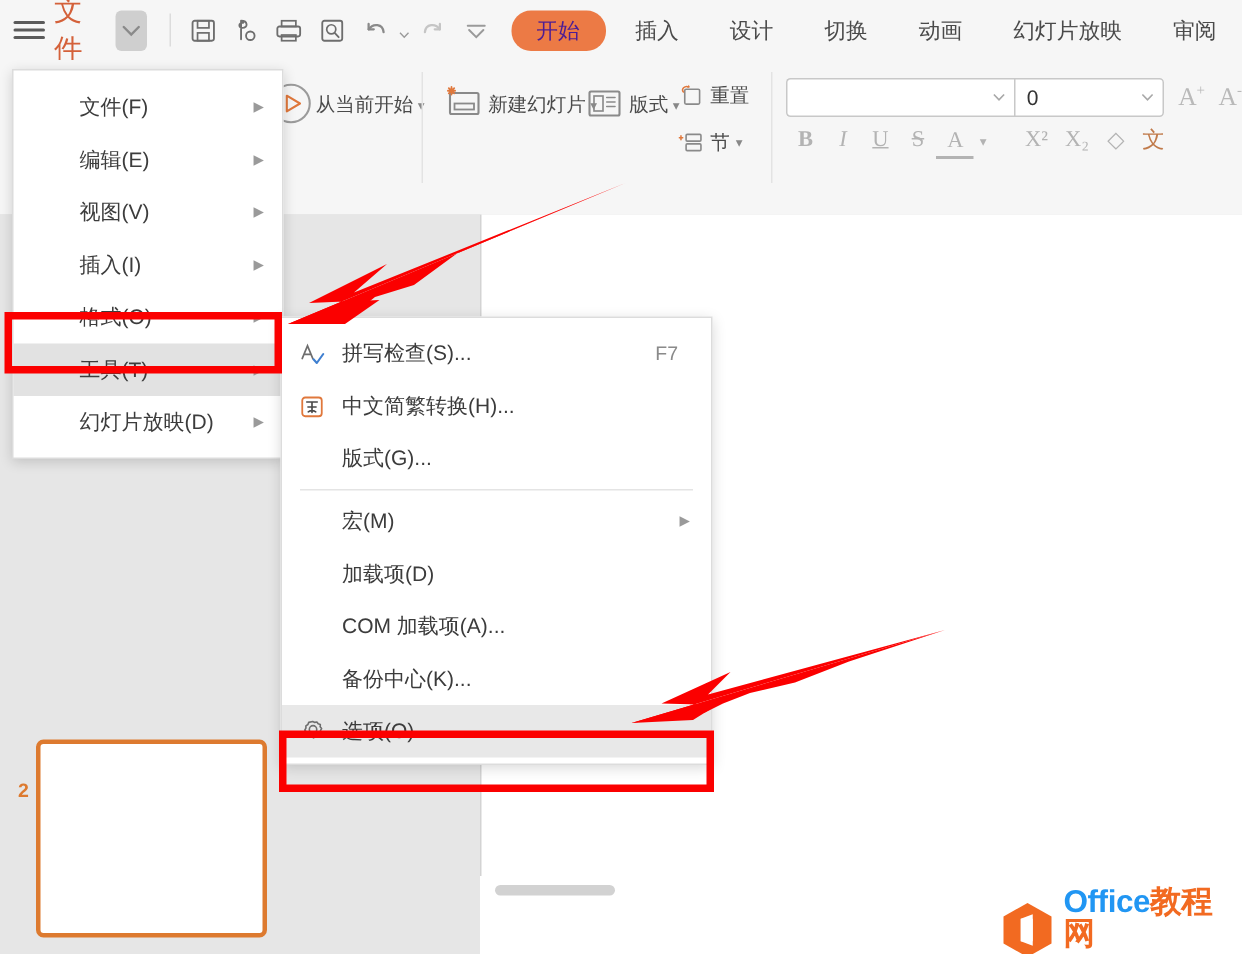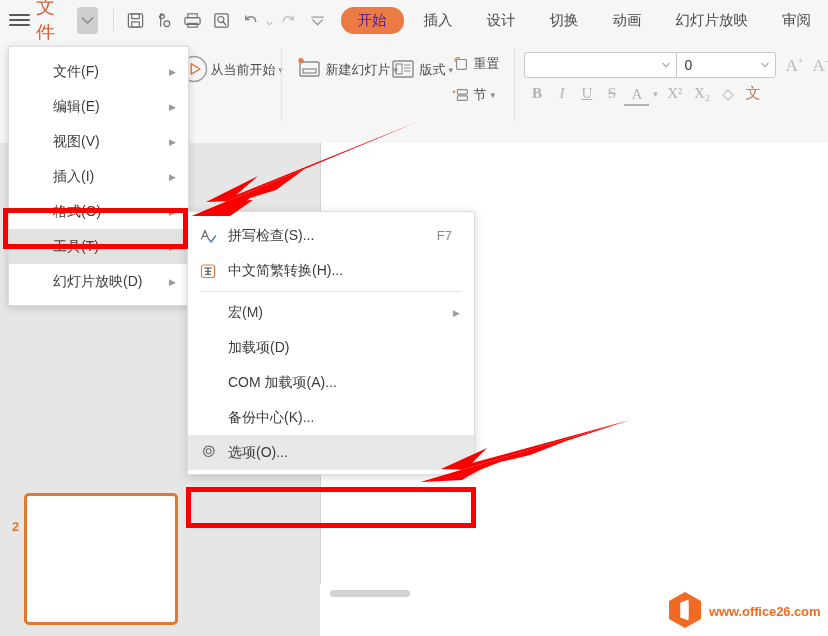--- a/index.html
+++ b/index.html
@@ -320,21 +320,21 @@
       <div class="aplus"><span>A</span><sup>+</sup></div>
       <div class="aplus"><span>A</span><sup>-</sup></div>
     </div>
     <div class="fmt-row">
       <div class="fmt" style="font-weight:bold;">B</div>
       <div class="fmt" style="font-style:italic;">I</div>
       <div class="fmt" style="text-decoration:underline;">U</div>
       <div class="fmt" style="text-decoration:line-through;">S</div>
       <div class="fmt" style="border-bottom:2px solid #b3b3b3;height:20px;margin-top:3px;">A</div>
       <div class="fmt" style="width:12px;font-size:9px;">▾</div>
-      <div class="fmt" style="width:27px;">X²</div>
+      <div class="fmt" style="width:27px;margin-left:16px;">X²</div>
       <div class="fmt" style="width:27px;">X₂</div>
       <div class="fmt">◇</div>
       <div class="fmt" style="color:#c07a4a;">文</div>
     </div>
   </div>
 </div>
 
 <div id="workspace">
   <div id="thumbpane">
     <div class="thumb" id="thumb1">
@@ -391,20 +391,24 @@
     <span class="sc">F7</span>
   </div>
   <div class="si">
     <span class="ic">
       <svg width="20" height="20" viewBox="0 0 20 20">
           <rect x="3.5" y="4" width="13" height="12.5" rx="2" stroke="#e0783c" stroke-width="1.2" fill="none"></rect>
           <path d="M6.5 7 L13.5 7 M10 7 L10 14 M7.3 10.3 L12.7 10.3 M7.5 13.6 C9 12.6 11 12.6 12.5 13.6" stroke="#4a4a4a" stroke-width="1.1" fill="none" stroke-linecap="round"></path>
         </svg>
     </span>
     <span class="txt">中文简繁转换(H)...</span>
+  </div>
+  <div class="si">
+    <span class="ic"></span>
+    <span class="txt">版式(G)...</span>
   </div>
   <div class="sidiv"></div>
   <div class="si">
     <span class="ic"></span>
     <span class="txt">宏(M)</span>
     <span class="arw">▶</span>
   </div>
   <div class="si">
     <span class="ic"></span>
     <span class="txt">加载项(D)</span>
@@ -446,15 +450,18 @@
   <div class="hexwrap">
     <svg width="34" height="38" viewBox="0 0 34 38">
       <polygon points="17,1 33,10 33,28 17,37 1,28 1,10" fill="#f26a21"></polygon>
       <path d="M20.5 8.5 L20.5 29.5 L12.5 26.5 L12.5 11.5 Z" fill="#ffffff"></path>
       <path d="M12.5 11.5 L20.5 8.5 L20.5 12.5 L15.5 14 L15.5 24 L12.5 26.5 Z" fill="#f26a21" opacity="0"></path>
       <rect x="12.5" y="11.5" width="8" height="15" fill="#ffffff"></rect>
       <polygon points="20.5,8.5 20.5,29.5 24,27 24,11" fill="#ffffff" opacity="0"></polygon>
     </svg>
   </div>
   <div class="wm-text">
+    <div class="wm-l1">
+      <span class="blue">Office</span><span class="orange">教程网</span>
+    </div>
     <div class="wm-l2">www.office26.com</div>
   </div>
 </div>
 
 </body></html>

